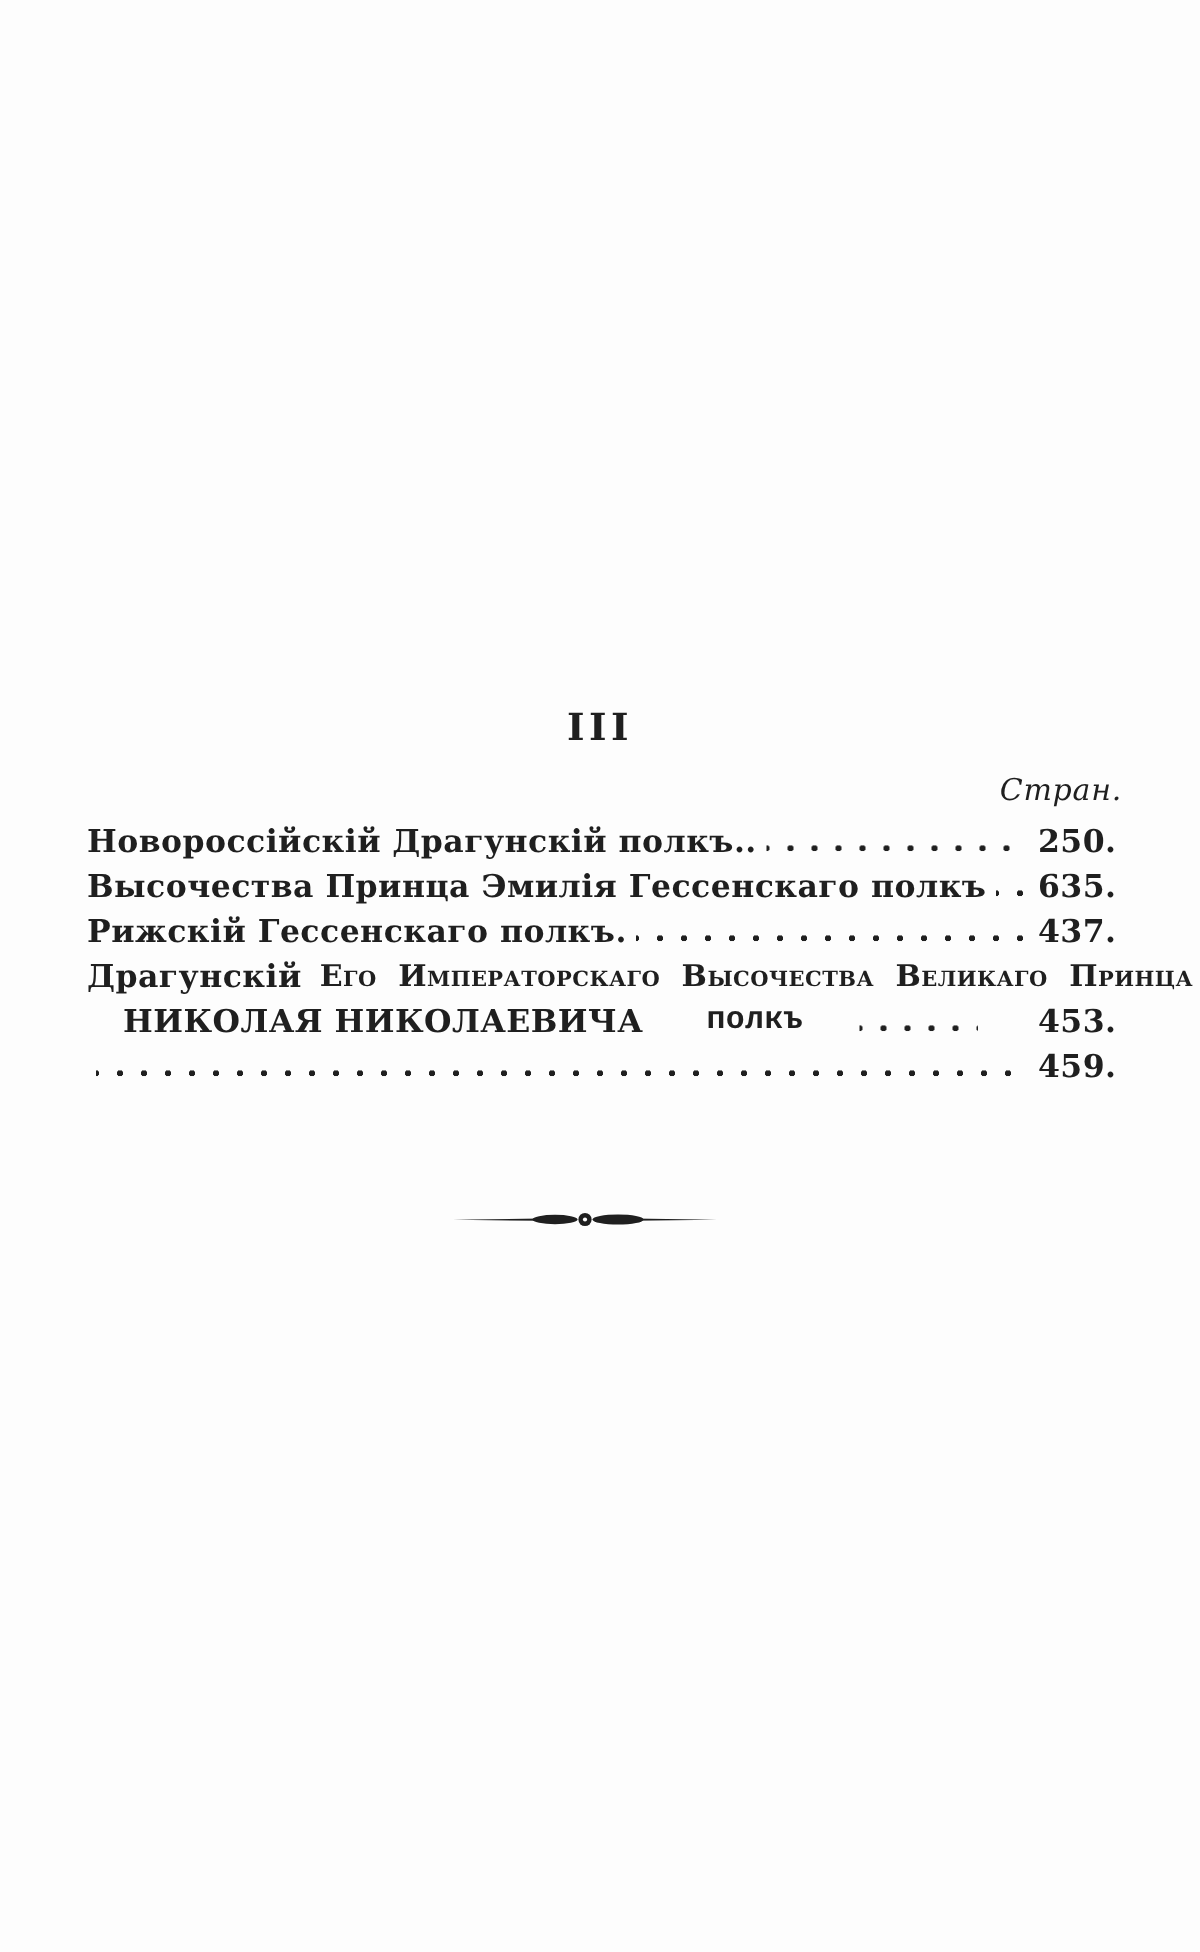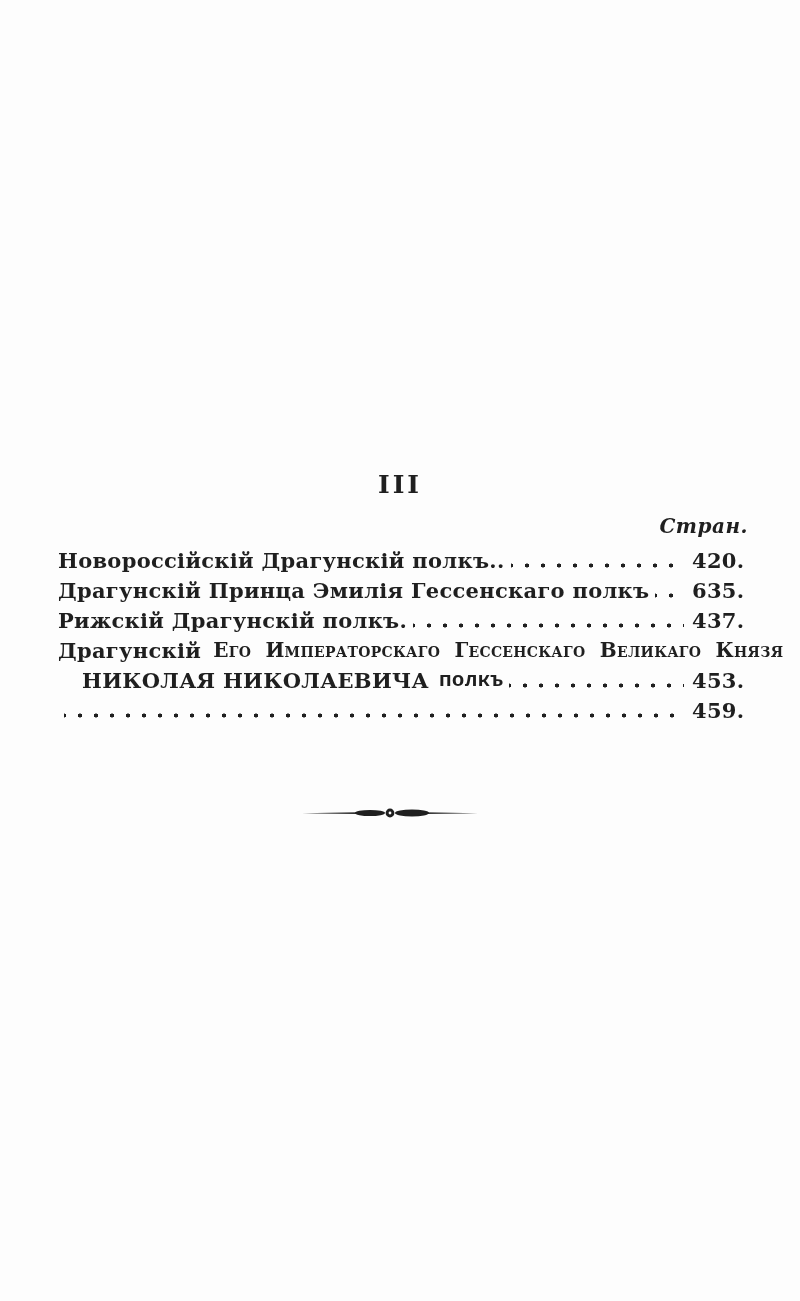--- a/index.html
+++ b/index.html
@@ -28,21 +28,21 @@
     font-size: 25px;
     font-weight: 700;
     letter-spacing: 3px;
   }
   .col-header {
     position: absolute;
     top: 514px;
     right: 52px;
     font-style: italic;
     font-size: 20px;
-    font-weight: 700;
+    font-weight: 400;
     letter-spacing: 0.5px;
   }
   .toc {
     position: absolute;
     top: 545px;
     left: 58px;
     right: 50px;
   }
   .toc-row {
     display: flex;
@@ -76,21 +76,21 @@
     font-variant: small-caps;
     font-weight: 700;
     letter-spacing: 2.5px;
     word-spacing: 7px;
     margin-left: 12px;
     font-size: 20px;
   }
   .caps-name {
     letter-spacing: 1.5px;
   }
-  .row-indent { padding-left: 24px; }
+  .row-indent { padding-left: 24px; gap: 32px; }
   .row-nowrap-tight .entry-title { letter-spacing: 0.2px; }
   .divider {
     position: absolute;
     top: 805px;
     left: 302px;
     width: 176px;
     height: 16px;
     color: var(--ink);
   }
 </style>
@@ -101,39 +101,39 @@
 
   <div class="section-heading">III</div>
 
   <div class="col-header">Стран.</div>
 
   <div class="toc">
 
     <div class="toc-row">
       <span class="entry-title">Новороссійскій Драгунскій полкъ..</span>
       <span class="leader"></span>
-      <span class="entry-page">420.</span>
+      <span class="entry-page">250.</span>
     </div>
 
     <div class="toc-row">
-      <span class="entry-title">Драгунскій Принца Эмилія Гессенскаго полкъ</span>
+      <span class="entry-title">Высочества Принца Эмилія Гессенскаго полкъ</span>
       <span class="leader"></span>
       <span class="entry-page">635.</span>
     </div>
 
     <div class="toc-row">
-      <span class="entry-title">Рижскій Драгунскій полкъ.</span>
+      <span class="entry-title">Рижскій Гессенскаго полкъ.</span>
       <span class="leader"></span>
       <span class="entry-page">437.</span>
     </div>
 
 
     <div class="toc-row">
       <span class="entry-title">Драгунскій</span>
-      <span class="entry-title honorific">Его Императорскаго Гессенскаго Великаго Князя</span>
+      <span class="entry-title honorific">Его Императорскаго Высочества Великаго Принца</span>
     </div>
 
     <div class="toc-row row-indent">
       <span class="entry-title caps-name">НИКОЛАЯ НИКОЛАЕВИЧА</span>
       <span class="entry-title" style="margin-left:10px;font-family:Liberation Mono, monospace;">полкъ</span>
       <span class="leader"></span>
       <span class="entry-page">453.</span>
     </div>
 
     <div class="toc-row row-nowrap-tight">

